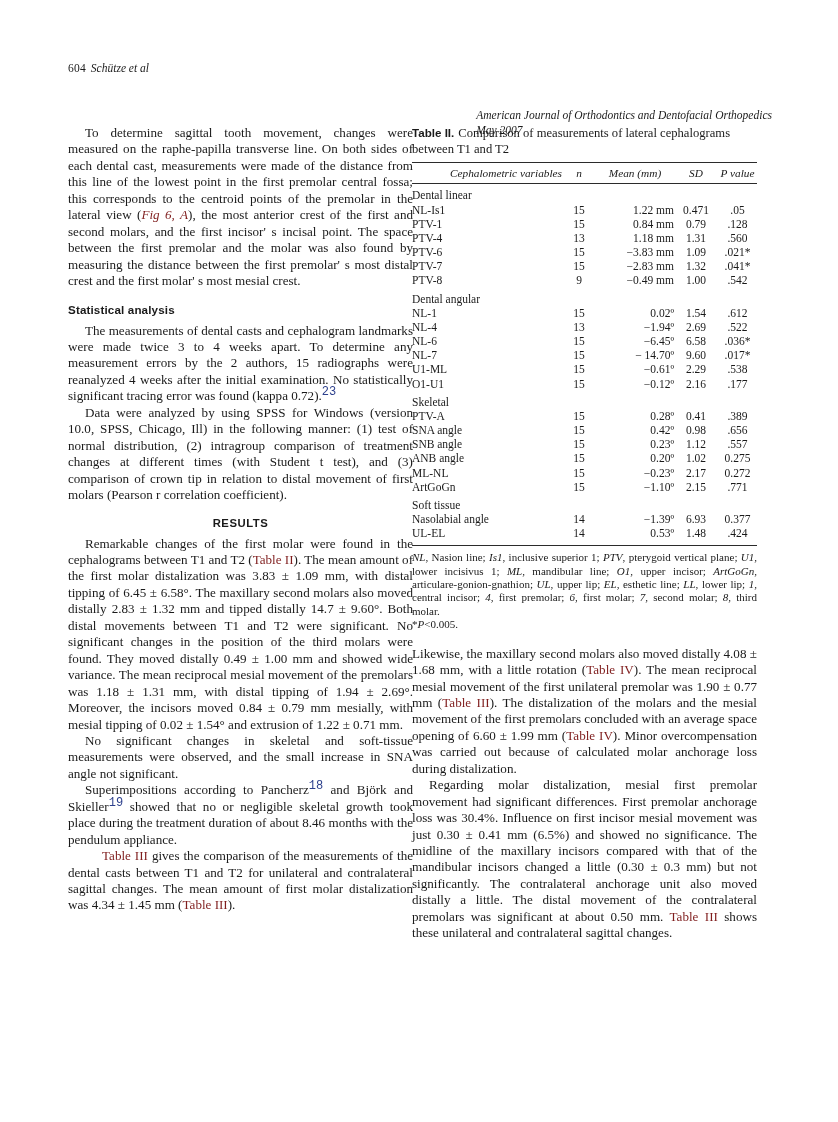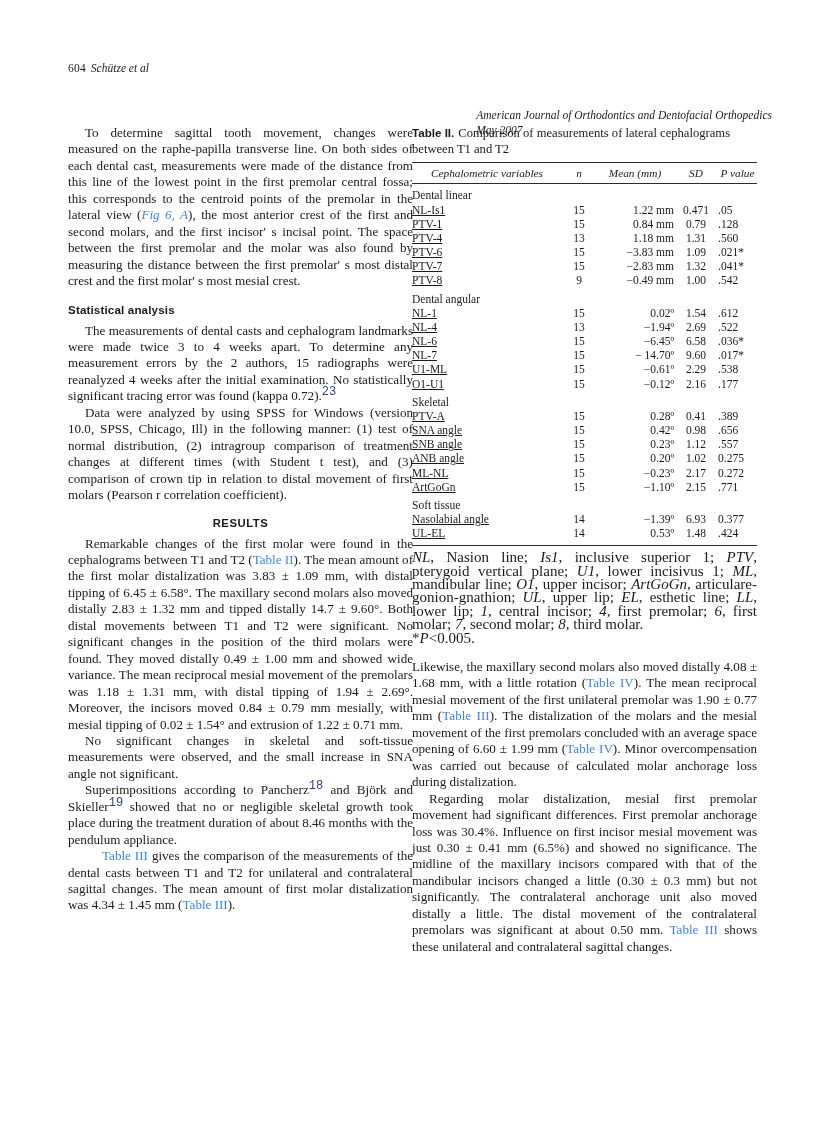--- a/index.html
+++ b/index.html
@@ -83,21 +83,21 @@
     font-size: 11.6px;
     font-weight: bold;
     letter-spacing: .15px;
   }
   h3.sec.caps {
     font-size: 11.3px;
     letter-spacing: .55px;
     text-align: center;
   }
 
-  .lnk { color: #3b82f6; }
+  .lnk { color: #7f1d1d; }
   .ital { font-style: italic; }
   sup.ref {
     color: #2c3f8c;
     font-size: 12px;
     vertical-align: super;
     line-height: 0;
     font-family: Liberation Mono, monospace;
   }
 
   
@@ -121,49 +121,49 @@
     font-size: 11.4px;
   }
   table.data thead th {
     font-style: italic;
     font-weight: normal;
     padding: 4px 0 4px 0;
     font-size: 11.3px;
     border-top: 1.15px solid #2b2b2b;
     border-bottom: 1.15px solid #2b2b2b;
   }
-  table.data thead th.c-var   { text-align: center;  width: 150px; }
+  table.data thead th.c-var   { text-align: right;  width: 150px; }
   table.data thead th.c-n     { text-align: center; width: 34px; }
   table.data thead th.c-mean  { text-align: center; width: 78px; }
   table.data thead th.c-sd    { text-align: center; width: 44px; }
   table.data thead th.c-p     { text-align: center; width: 39px; font-style: italic; }
 
   table.data tbody td {
     padding: 1.1px 0;
     font-size: 11.5px;
     vertical-align: baseline;
   }
   td.grp {
     text-align: left;
     padding-top: 5px !important;
     padding-bottom: 1px !important;
   }
-  td.var   { text-align: left; padding-left: 13px; text-decoration: underline; }
+  td.var   { text-align: left; padding-left: 13px; }
   td.n     { text-align: center; }
   td.mean  { text-align: right; padding-right: 14px; }
   td.sd    { text-align: center; }
-  td.p     { }
+  td.p     { text-align: center; }
 
   .tbl-rule-bottom {
     border-top: 1.15px solid #2b2b2b;
     margin-top: 5px;
     width: 345px;
   }
   .tbl-notes {
-    font-size: 15px;
+    font-size: 11px;
     line-height: 13.4px;
     margin-top: 5px;
     text-align: justify;
   }
   .tbl-notes .ab { font-style: italic; }
   .tbl-notes .star-note {
     display: block;
     margin-top: 0px;
   }
   .tbl-notes .star-note .pv { font-style: italic; }

